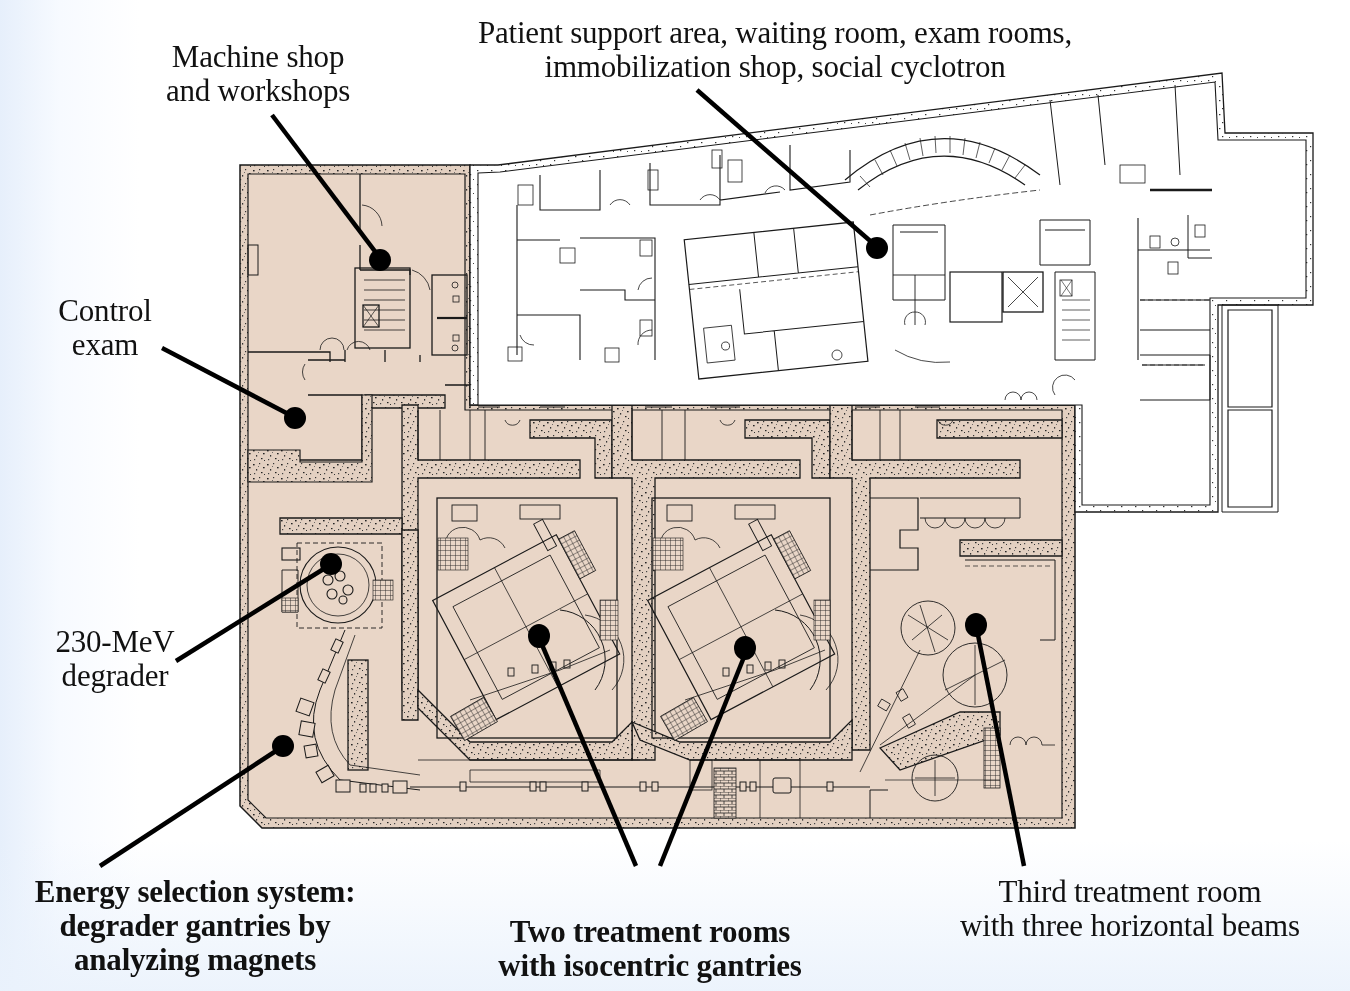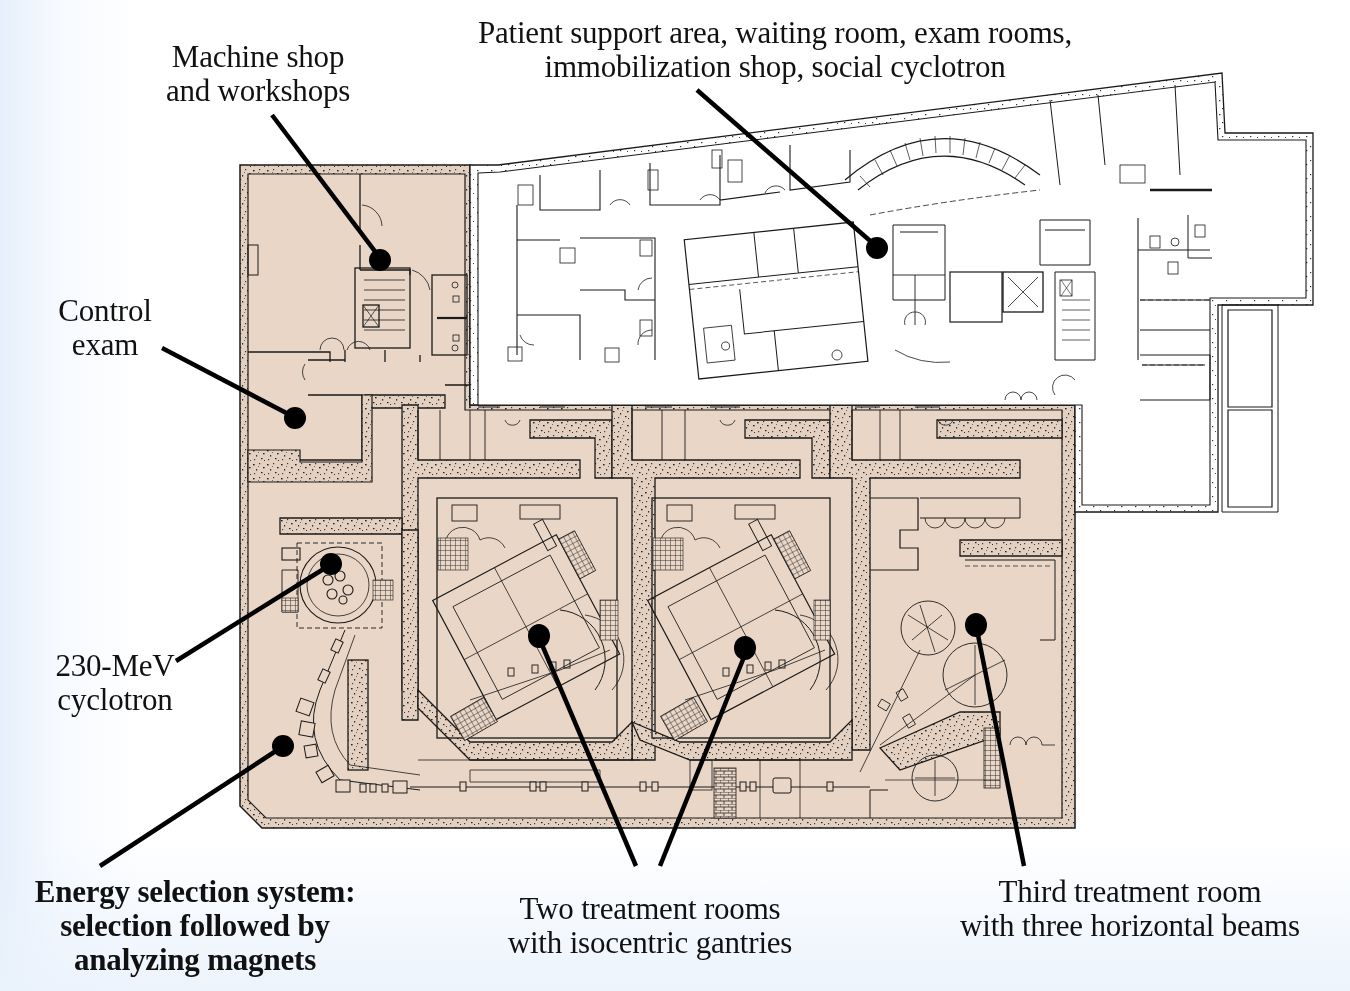--- a/index.html
+++ b/index.html
@@ -14,23 +14,23 @@
   }
   svg#plan { position:absolute; left:0; top:0; }
   .label {
     position:absolute; color:#111; font-size:31px; line-height:34px;
     text-align:center; white-space:nowrap; letter-spacing:-0.2px;
   }
   .label span { display:block; }
   #lbl-machine { left:143px; top:40px; width:230px; }
   #lbl-patient { left:425px; top:16px; width:700px; }
   #lbl-control { left:30px; top:294px; width:150px; }
-  #lbl-cyclotron { left:35px; top:625px; width:160px;margin-top:24px; }
+  #lbl-cyclotron { left:35px; top:625px; width:160px; }
   #lbl-energy { left:10px; top:875px; width:370px;font-weight:bold; }
-  #lbl-gantry { left:470px; top:892px; width:360px; }
+  #lbl-gantry { left:470px; top:915px; width:360px;font-weight:bold; }
   #lbl-third { left:920px; top:875px; width:420px; }
 </style>
 </head>
 <body>
 
 <div class="bg-bottom"></div>
 
 <svg id="plan" width="1350" height="991" viewBox="0 0 1350 991">
   <defs>
     <pattern id="concrete" width="14" height="14" patternUnits="userSpaceOnUse">
@@ -368,25 +368,25 @@
 <div class="label" id="lbl-patient">
   <span>Patient support area, waiting room, exam rooms,</span>
   <span>immobilization shop, social cyclotron</span>
 </div>
 <div class="label" id="lbl-control">
   <span>Control</span>
   <span>exam</span>
 </div>
 <div class="label" id="lbl-cyclotron">
   <span>230-MeV</span>
-  <span>cyclotron</span>
+  <span>degrader</span>
 </div>
 <div class="label" id="lbl-energy">
   <span>Energy selection system:</span>
-  <span>selection followed by</span>
+  <span>degrader gantries by</span>
   <span>analyzing magnets</span>
 </div>
 <div class="label" id="lbl-gantry">
   <span>Two treatment rooms</span>
   <span>with isocentric gantries</span>
 </div>
 <div class="label" id="lbl-third">
   <span>Third treatment room</span>
   <span>with three horizontal beams</span>
 </div>

